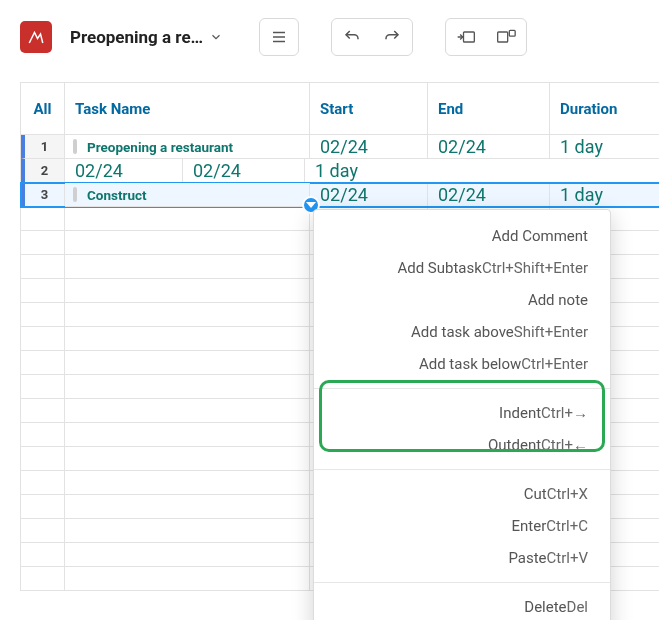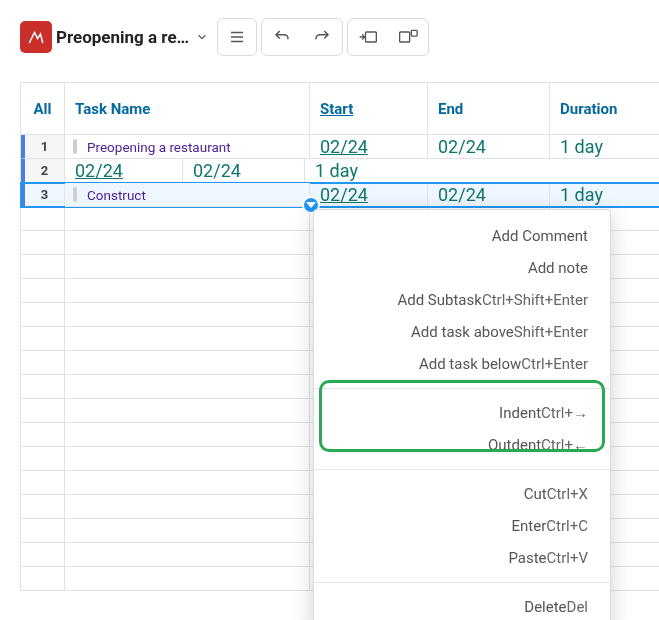--- a/index.html
+++ b/index.html
@@ -11,21 +11,21 @@
     color: #333;
     background: #fff;
     width: 659px;
     height: 620px;
     position: relative;
     overflow: hidden;
   }
   .toolbar {
     display: flex;
     align-items: center;
-    gap: 0;
+    gap: 14px;
     padding: 18px 20px 14px 20px;
   }
   .logo-btn {
     width: 32px; height: 32px;
     background: #c9302c;
     border-radius: 5px;
     display: flex; align-items: center; justify-content: center;
     color: #fff;
   }
   .title-wrap {
@@ -79,33 +79,33 @@
     overflow: hidden;
     white-space: nowrap;
   }
   .hrow .cell {
     font-weight: 700;
     color: #0369a1;
     font-size: 15px;
   }
   .col-num  { width: 44px; justify-content: center; padding: 0; font-weight: 700; color: #444;}
   .col-name { width: 245px; text-align: right; }
-  .col-start{ width: 118px; text-decoration: underline; }
+  .col-start{ width: 118px; }
   .col-end  { width: 122px; }
   .col-dur  { width: 120px; border-right: none; }
 
   .drow .col-num {
     background: #f5f5f5;
     border-left: 4px solid #4a7fe0;
     font-size: 13px;
   }
   .drow .col-name {
-    font-weight: 400;
+    font-weight: 700;
     font-size: 13.5px;
-    color: #4c1d95;
+    color: #0f766e;
     padding-left: 22px;
     position: relative;
   }
   .drow .col-name::before {
     content:"";
     position:absolute; left:8px; top:4px; bottom:4px;
     width:4px; background:#cfcfcf; border-radius:2px;
   }
   .drow .col-start, .drow .col-end, .drow .col-dur {
     font-size: 18px; color: #0f766e;
@@ -378,28 +378,28 @@
 </div>
 
 <div class="sel-grip"></div>
 
 <div class="context-menu">
   <div class="menu-item">
     <span>Add Comment</span>
     <span class="shortcut"></span>
   </div>
   <div class="menu-item">
+    <span>Add Subtask</span>
+    <span class="shortcut">Ctrl+Shift+Enter</span>
+  </div>
+  <div class="menu-item">
     <span>Add note</span>
     <span class="shortcut"></span>
   </div>
   <div class="menu-item">
-    <span>Add Subtask</span>
-    <span class="shortcut">Ctrl+Shift+Enter</span>
-  </div>
-  <div class="menu-item">
     <span>Add task above</span>
     <span class="shortcut">Shift+Enter</span>
   </div>
   <div class="menu-item">
     <span>Add task below</span>
     <span class="shortcut">Ctrl+Enter</span>
   </div>
   <div class="menu-sep"></div>
   <div class="menu-item">
     <span>Indent</span>

